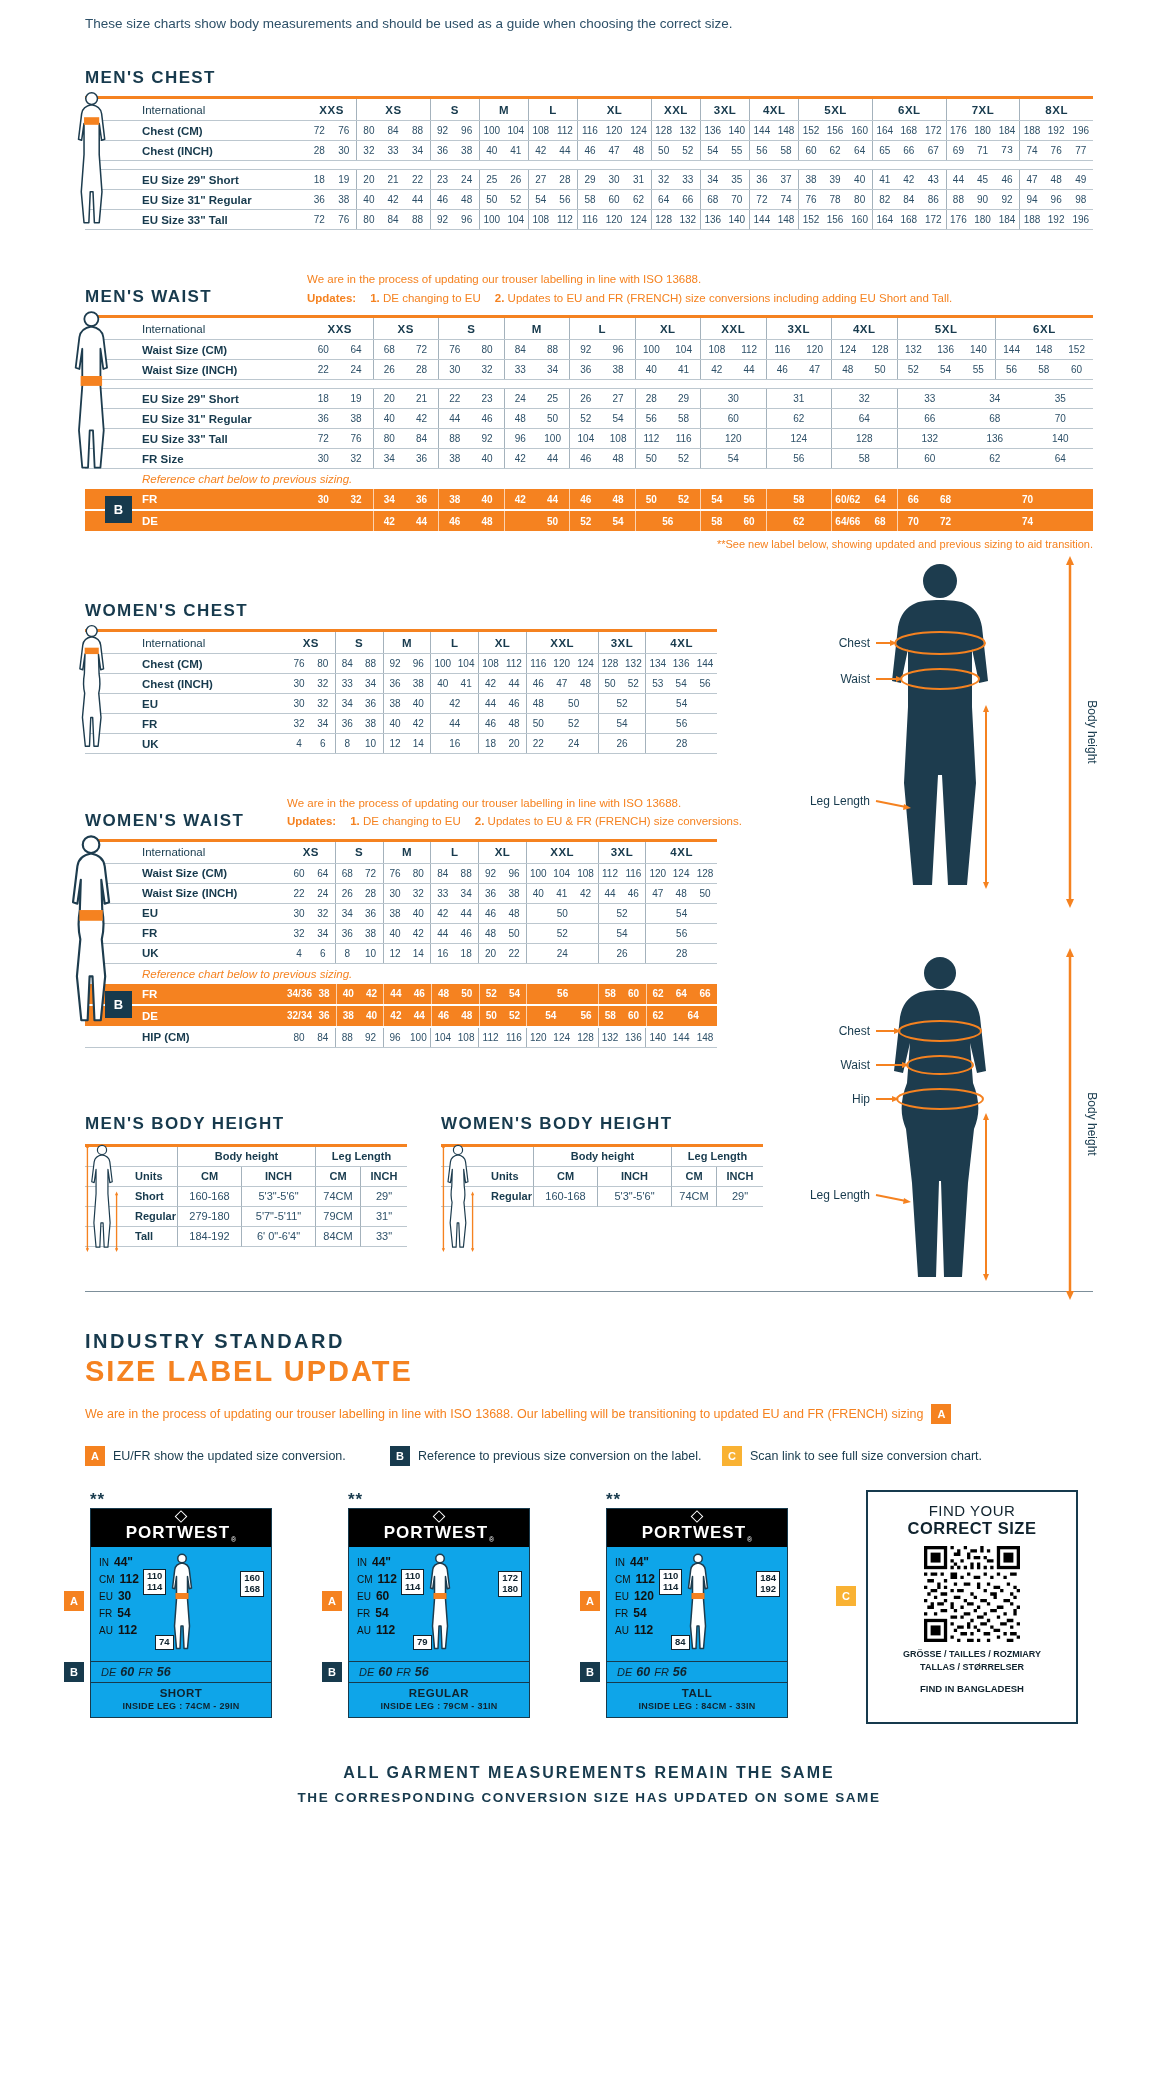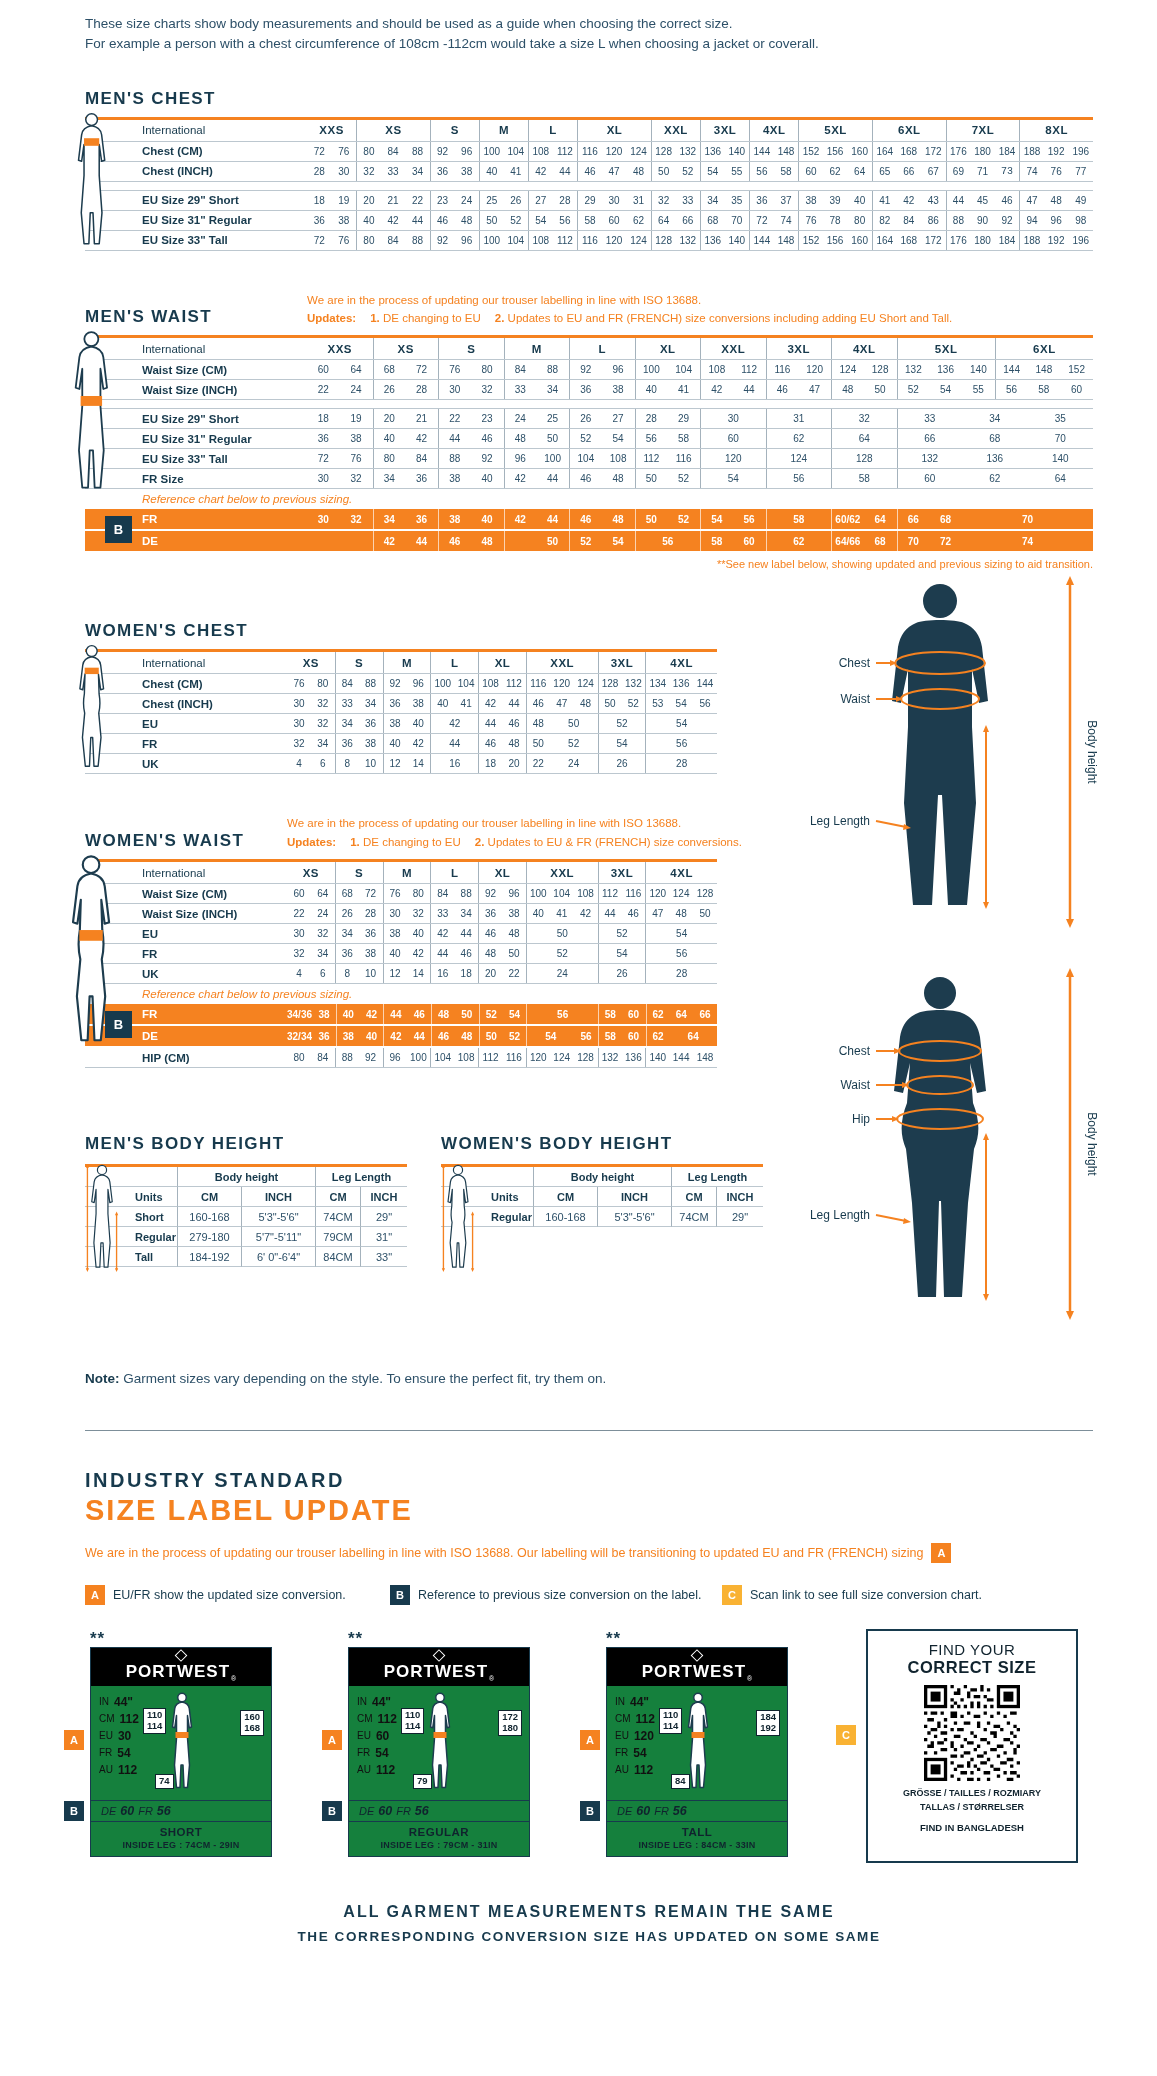--- a/index.html
+++ b/index.html
@@ -83,21 +83,21 @@
   .badge-b{background:var(--navy);}
   .badge-c{background:var(--amber);}
   .legend{display:flex;margin-top:22px;font-size:12.5px;color:var(--navy);}
   .leg-item{display:flex;align-items:center;gap:8px;}
   .leg-item:nth-child(1){width:305px;}
   .leg-item:nth-child(2){width:332px;}
 
   .cards{display:flex;margin-top:24px;padding-left:5px;}
   .label-card{width:182px;margin-right:76px;position:relative;}
   .stars{font-size:17px;font-weight:800;color:var(--navy);height:18px;letter-spacing:1px;}
-  .card{border:1px solid var(--navy);background:#15803d;}
+  .card{border:1px solid var(--navy);background:#0ea5e9;}
   .pw-bar{background:#000;height:38px;position:relative;display:flex;align-items:flex-end;justify-content:center;padding-bottom:4px;}
   .pw-text{color:#fff;font-weight:800;font-size:17px;letter-spacing:1px;}
   .pw-reg{color:#fff;font-size:7px;margin-left:1px;}
   .pw-diamond{position:absolute;top:3px;left:50%;transform:translateX(-50%) rotate(45deg);
     width:9px;height:9px;border:1.6px solid #fff;background:#000;}
   .card-body{position:relative;height:114px;}
   .cvs{padding:7px 0 0 8px;}
   .cv{font-size:10px;color:#111;height:17px;display:flex;align-items:center;gap:5px;}
   .cv b{font-size:12px;font-weight:800;}
   .card-fig{position:absolute;left:78px;top:6px;}
@@ -129,21 +129,20 @@
   .footer2{margin-top:8px;text-align:center;font-size:13.5px;font-weight:700;letter-spacing:1.6px;color:var(--navy);}
 </style>
 </head>
 <body>
 
 <div class="page">
  <div class="content">
 
   <div class="intro">
     <p>These size charts show body measurements and should be used as a guide when choosing the correct size.</p>
-    <p>For example a person with a chest circumference of 108cm -112cm would take a size L when choosing a jacket or coverall.</p>
   </div>
 
   <h2 class="sec sec-mt">MEN'S CHEST</h2>
   <div class="size-table">
     <svg class="tbl-icon" width="52" height="138" viewBox="0 0 52 200">
       <circle cx="24" cy="11" r="8.5" fill="#fff" stroke="#1d3c4e" stroke-width="2.2"></circle>
       <path d="M24,20 C15,21.5 10.5,26 9.5,33 L5,70 L9.5,71.5 L13,47 L13,92 L9,146 L13,191 L20,191 L22,146 L26,146 L28,191 L35,191 L39,146 L35,92 L35,47 L38.5,71.5 L43,70 L38.5,33 C37.5,26 33,21.5 24,20 Z" fill="#fff" stroke="#1d3c4e" stroke-width="2.2" stroke-linejoin="round"></path>
       <rect x="13" y="38" width="22" height="11" fill="#f58220"></rect>
     </svg>
   <div class="t-row t-header">
@@ -970,21 +969,20 @@
                 <div class="bh-cell first">Regular</div>
                 <div class="bh-cell ">160-168</div>
                 <div class="bh-cell ">5'3"-5'6"</div>
                 <div class="bh-cell ">74CM</div>
                 <div class="bh-cell ">29"</div>
               </div>
             </div>
       </div>
     </div>
 
-    <p class="note-line"><b>Note:</b><span> Garment sizes vary depending on the style. To ensure the perfect fit, try them on.</span></p>
 
     <div class="figures">
       <svg width="375" height="362" viewBox="0 0 375 362">
         <circle class="sil" cx="200" cy="30" r="17"></circle>
         <path class="sil" d="M176,52 C166,56 160,64 158,76 L152,130 L161,132 L168,98 L168,156 L164,232 L173,334 L192,334 L198,224 L202,224 L208,334 L227,334 L236,232 L232,156 L232,98 L239,132 L248,130 L242,76 C240,64 234,56 224,52 C216,48 184,48 176,52 Z"></path>
         <ellipse class="oln" cx="200" cy="92" rx="45" ry="11"></ellipse>
         <ellipse class="oln" cx="200" cy="128" rx="39" ry="10"></ellipse>
         <line x1="246" y1="160" x2="246" y2="332" stroke="#f58220" stroke-width="2"></line>
         <polygon class="ohd" points="246,154 243,161 249,161"></polygon>
             <polygon class="ohd" points="246,338 243,331 249,331"></polygon>

